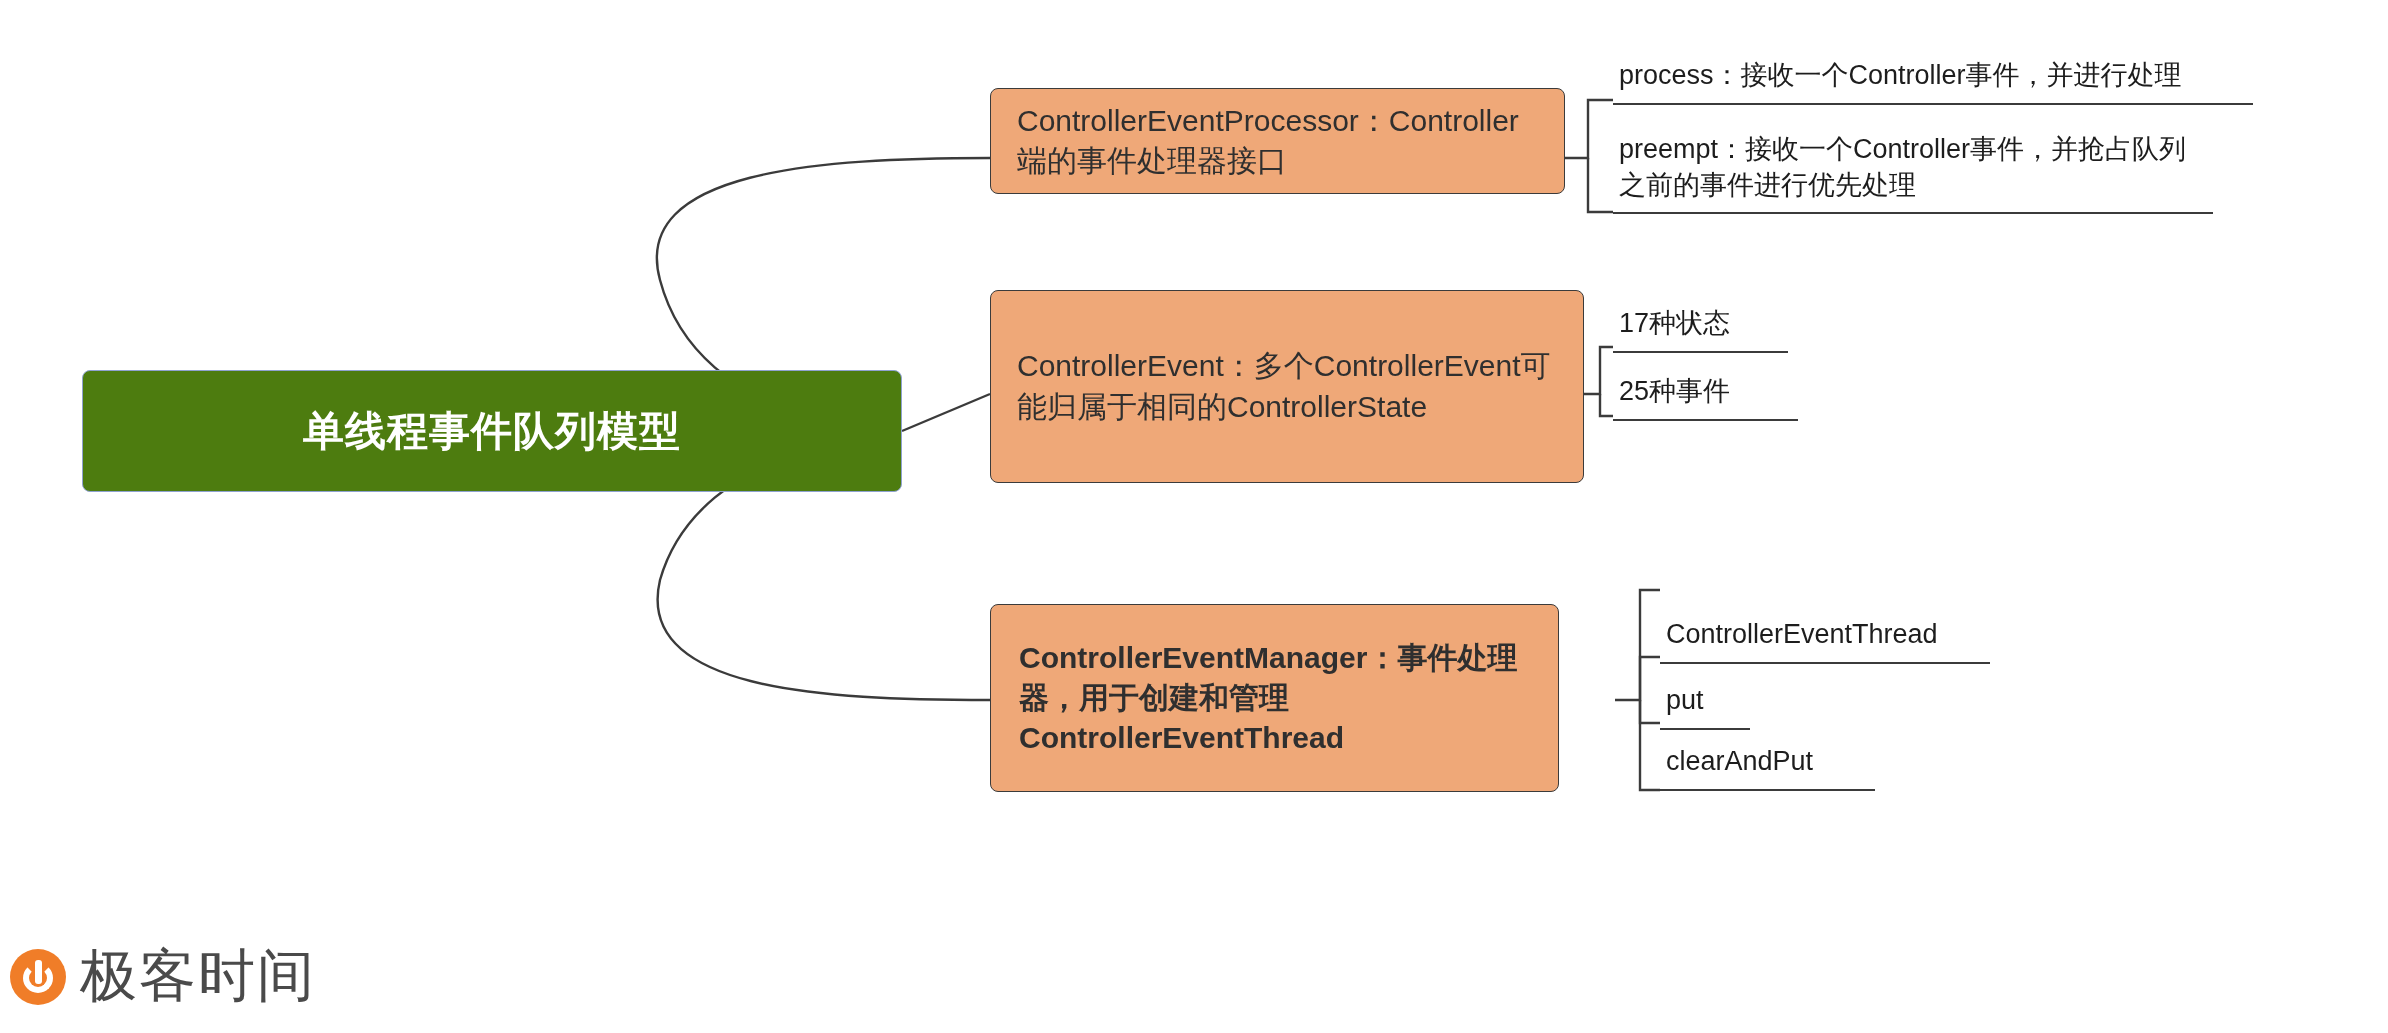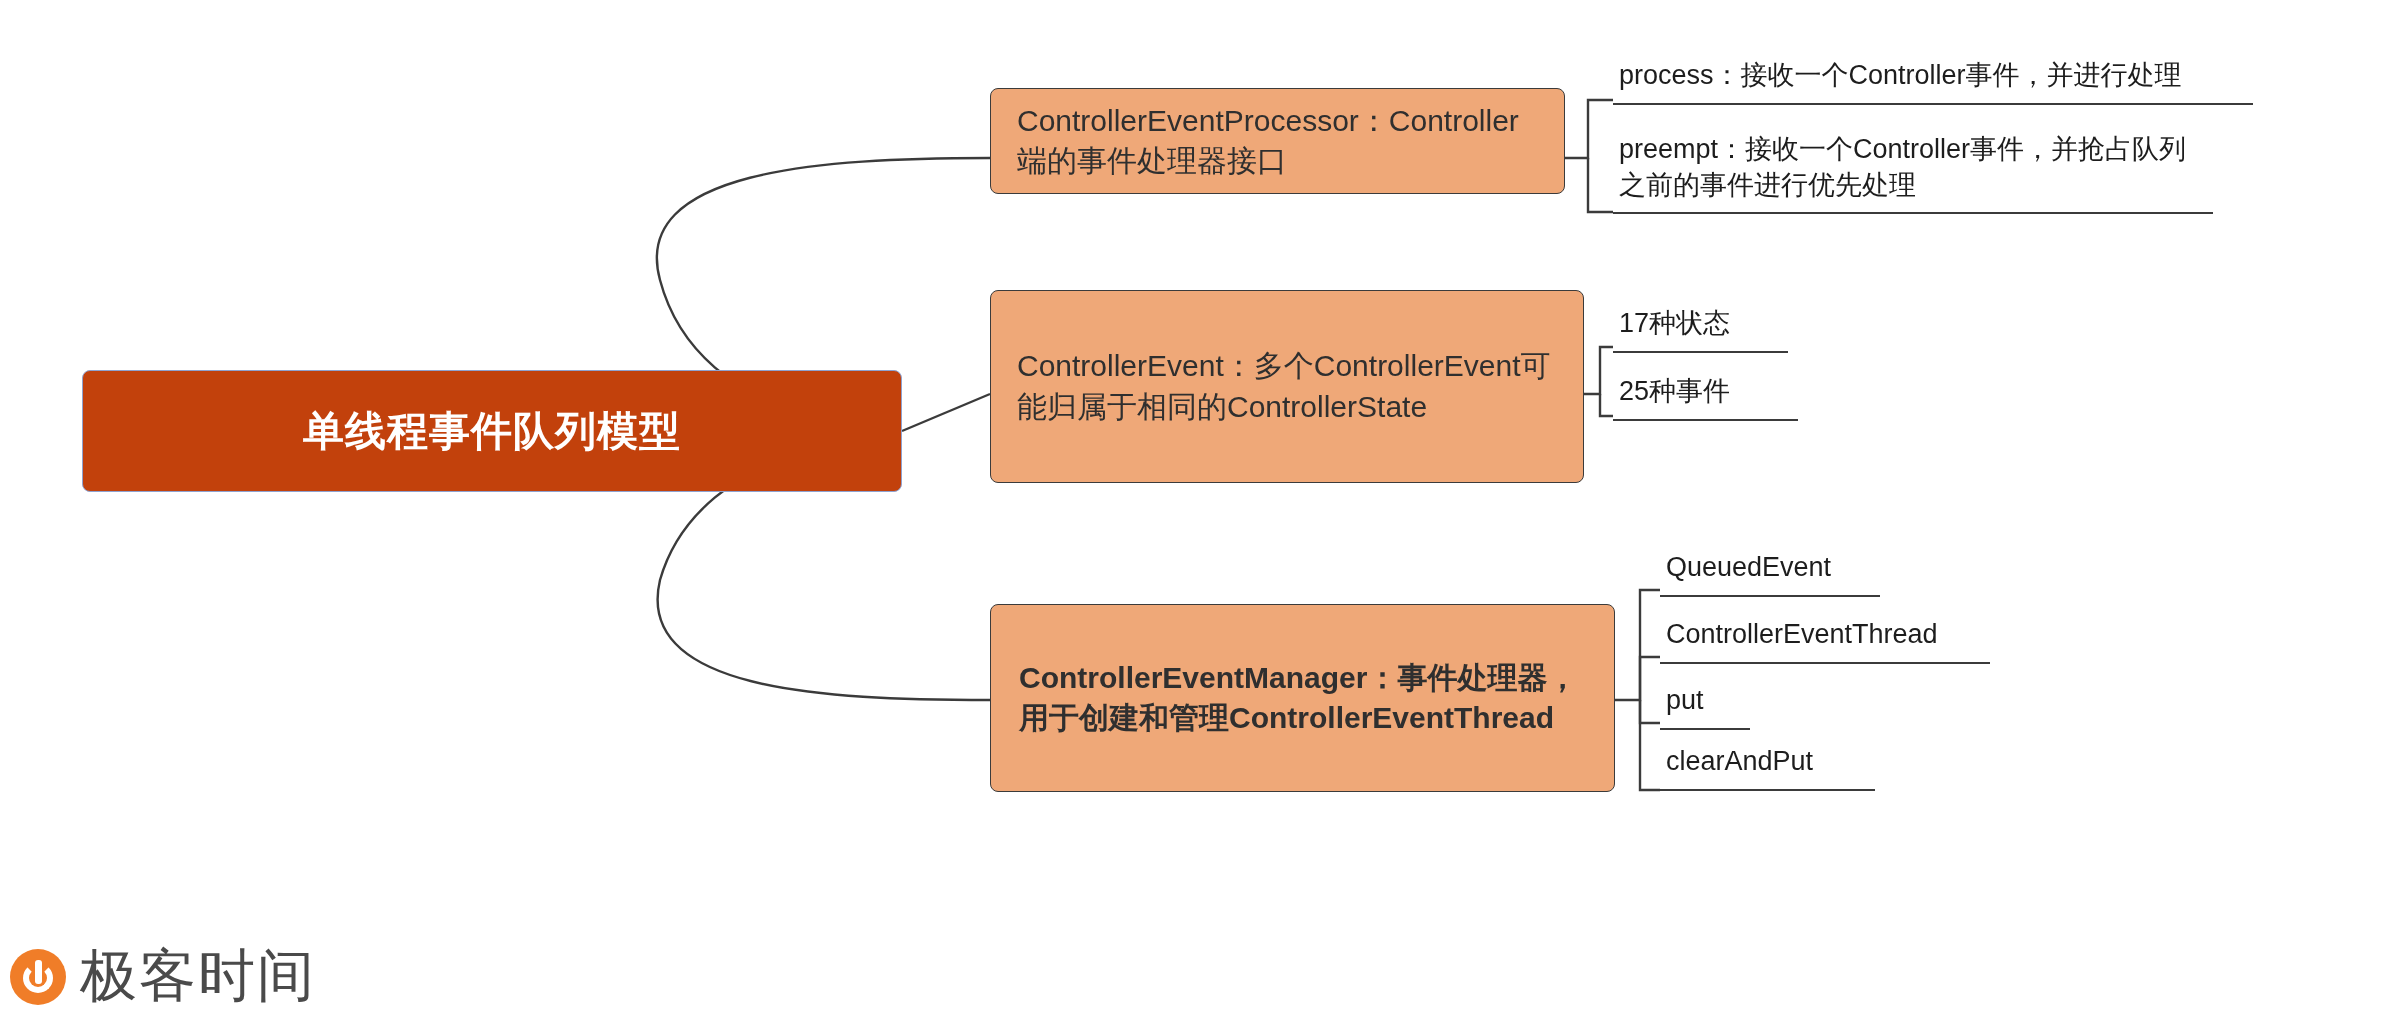--- a/index.html
+++ b/index.html
@@ -32,21 +32,21 @@
     box-sizing: border-box;
     border-radius: 8px;
     display: flex;
     align-items: center;
   }
   .root-node {
     left: 82px;
     top: 370px;
     width: 820px;
     height: 122px;
-    background: #c2410c;
+    background: #4d7c0f;
     border: 1px solid #8fa2d0;
     justify-content: center;
   }
   .root-node .label {
     color: #ffffff;
     font-size: 41px;
     font-weight: bold;
     letter-spacing: 1px;
   }
   .branch-node {
@@ -67,21 +67,21 @@
   }
   .branch-2 {
     left: 990px;
     top: 290px;
     width: 594px;
     height: 193px;
   }
   .branch-3 {
     left: 990px;
     top: 604px;
-    width: 625px;
+    width: 569px;
     height: 188px;
     padding-left: 28px;
   }
   .branch-3 .label {
     font-weight: bold;
   }
   .leaf {
     position: absolute;
     box-sizing: border-box;
     color: #1d1d1d;
@@ -183,21 +183,20 @@
   <div class="node branch-node branch-3">
     <span class="label">ControllerEventManager：事件处理器，用于创建和管理ControllerEventThread</span>
   </div>
 
   <div class="leaf leaf-a2">preempt：接收一个Controller事件，并抢占队列之前的事件进行优先处理</div>
   <div class="leaf leaf-a1">process：接收一个Controller事件，并进行处理</div>
 
   <div class="leaf leaf-b1">17种状态</div>
   <div class="leaf leaf-b2">25种事件</div>
 
-  <div class="leaf leaf-c1">QueuedEvent</div>
   <div class="leaf leaf-c2">ControllerEventThread</div>
   <div class="leaf leaf-c3">put</div>
   <div class="leaf leaf-c4">clearAndPut</div>
 
   <div id="brand">
     <div class="logo"></div>
     <div class="brand-text">极客时间</div>
   </div>
 
 </div>

